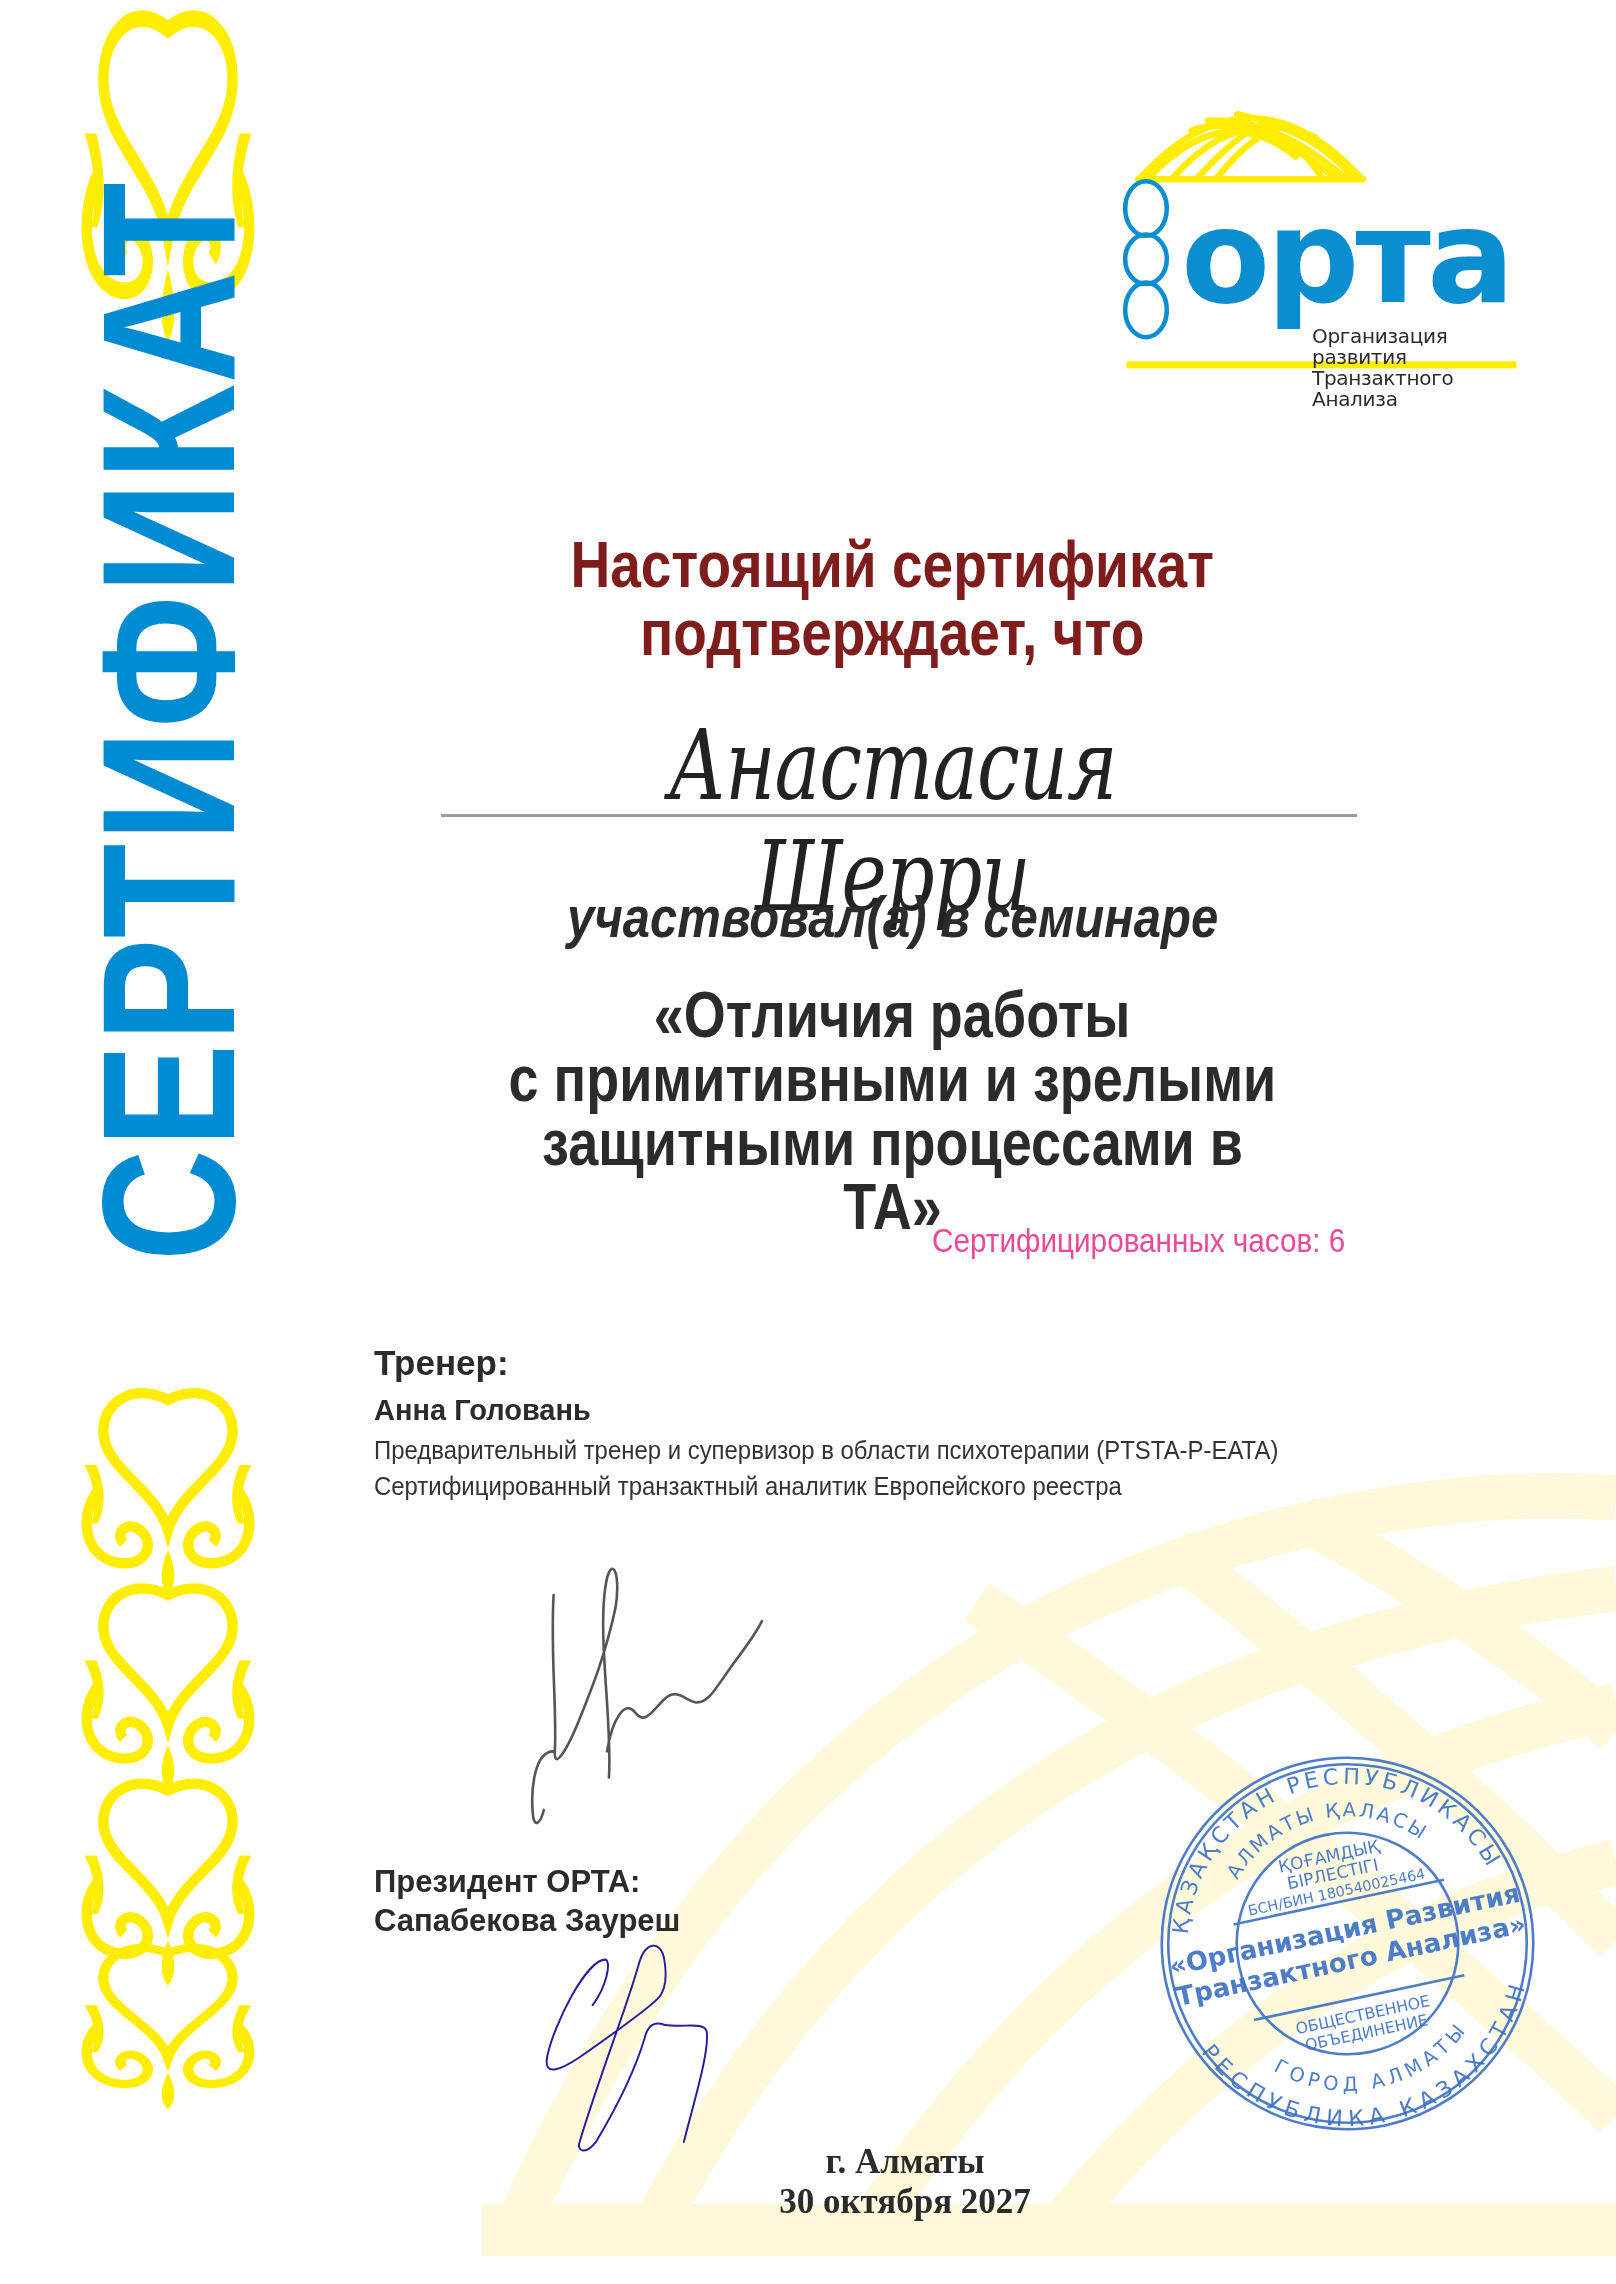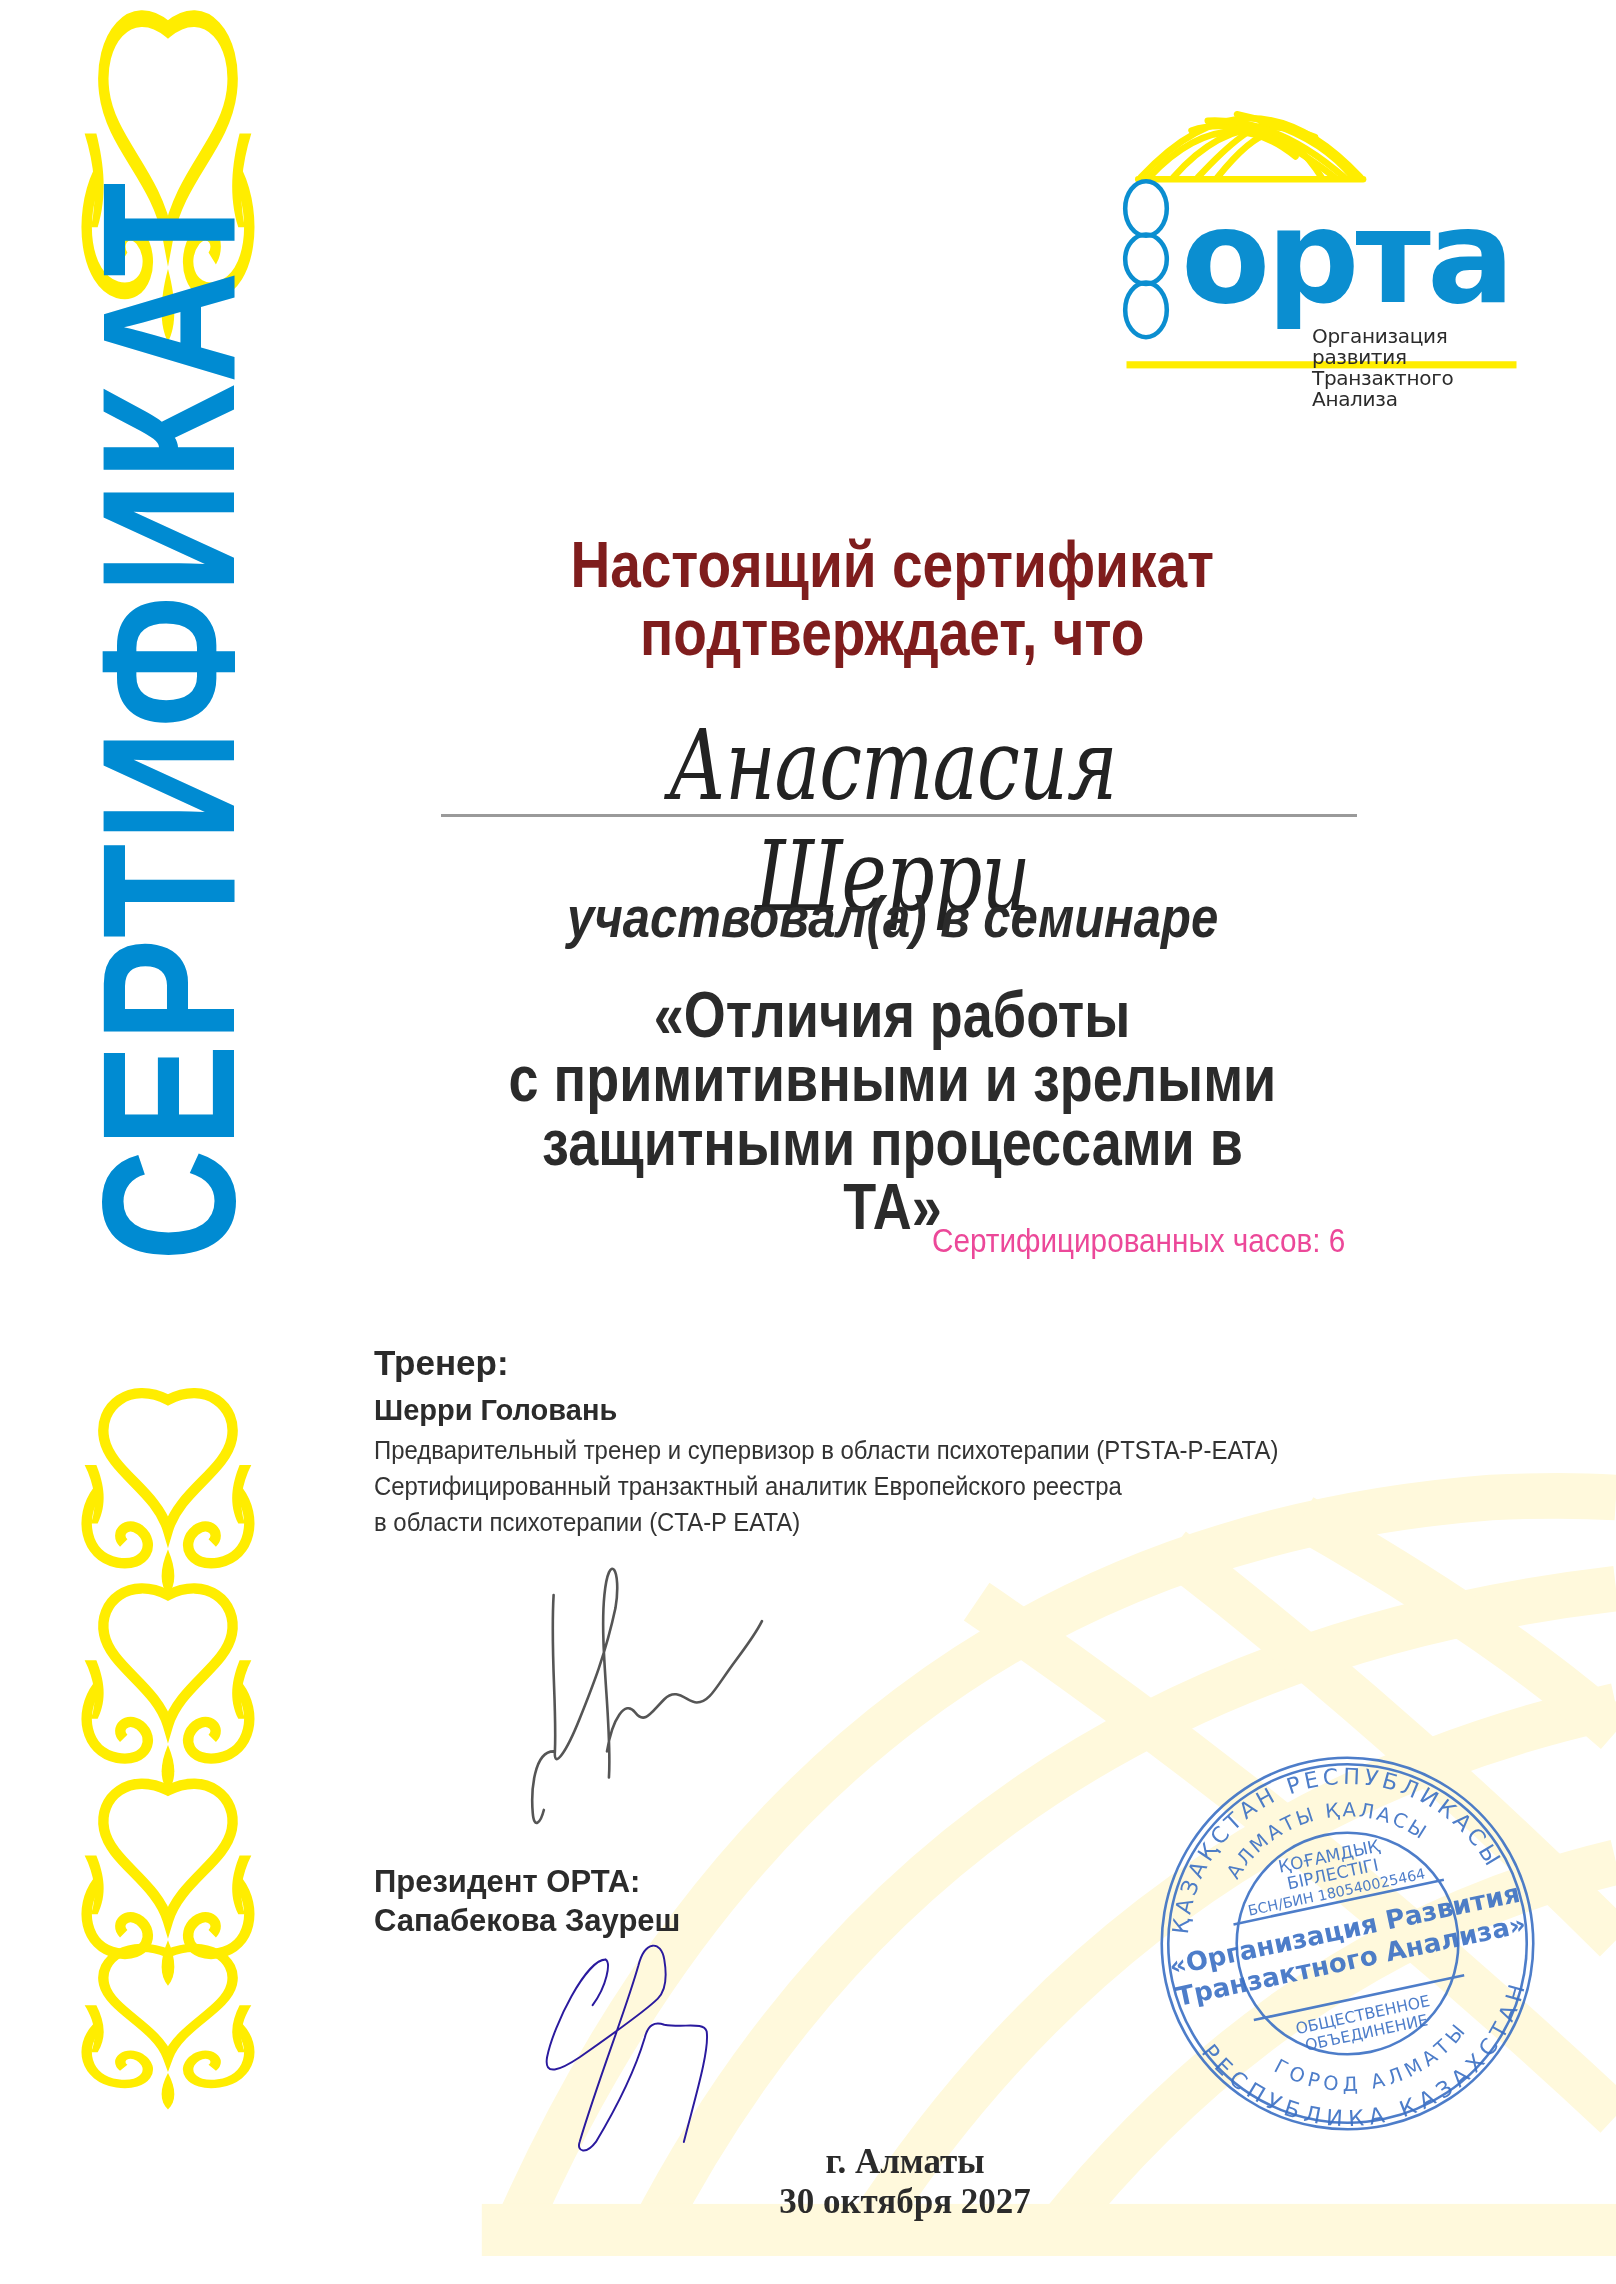--- a/index.html
+++ b/index.html
@@ -154,25 +154,24 @@
   <div><span>«Отличия работы</span></div>
   <div><span>с примитивными и зрелыми</span></div>
   <div><span>защитными процессами в ТА»</span></div>
 </div>
 
 <div id="hours" class="abs main-col center-text">
   <span>Сертифицированных часов: 6</span>
 </div>
 
 <div id="trainer-label" class="abs left-block">Тренер:</div>
-<div id="trainer-name" class="abs left-block">Шерри Головань</div>
+<div id="trainer-name" class="abs left-block">Анна Головань</div>
 <div id="trainer-desc" class="abs left-block">
   <div><span>Предварительный тренер и супервизор в области психотерапии (PTSTA-P-EATA)</span></div>
   <div><span>Сертифицированный транзактный аналитик Европейского реестра</span></div>
-  <div><span>в области психотерапии (CTA-P EATA)</span></div>
 </div>
 
 <svg id="trainer-signature" class="abs" viewBox="0 0 450 430" xmlns="http://www.w3.org/2000/svg">
   <path d="M90 60 C 85 150, 95 230, 92 300 C 90 330, 110 300, 130 250 C 150 200, 170 150, 185 80 C 195 20, 175 -10, 168 60 C 160 140, 180 260, 175 340
            M 90 300 C 60 300, 55 360, 58 395 C 60 420, 70 410, 75 390
            M 172 300 C 180 250, 200 220, 215 240 C 230 260, 240 240, 260 220 C 280 200, 295 225, 310 225 C 330 225, 340 200, 370 160 C 385 140, 400 120, 410 100" fill="none" stroke="#555" stroke-width="4" stroke-linecap="round"></path>
 </svg>
 
 <div id="president-label" class="abs left-block">Президент ОРТА:</div>
 <div id="president-name" class="abs left-block">Сапабекова Зауреш</div>

